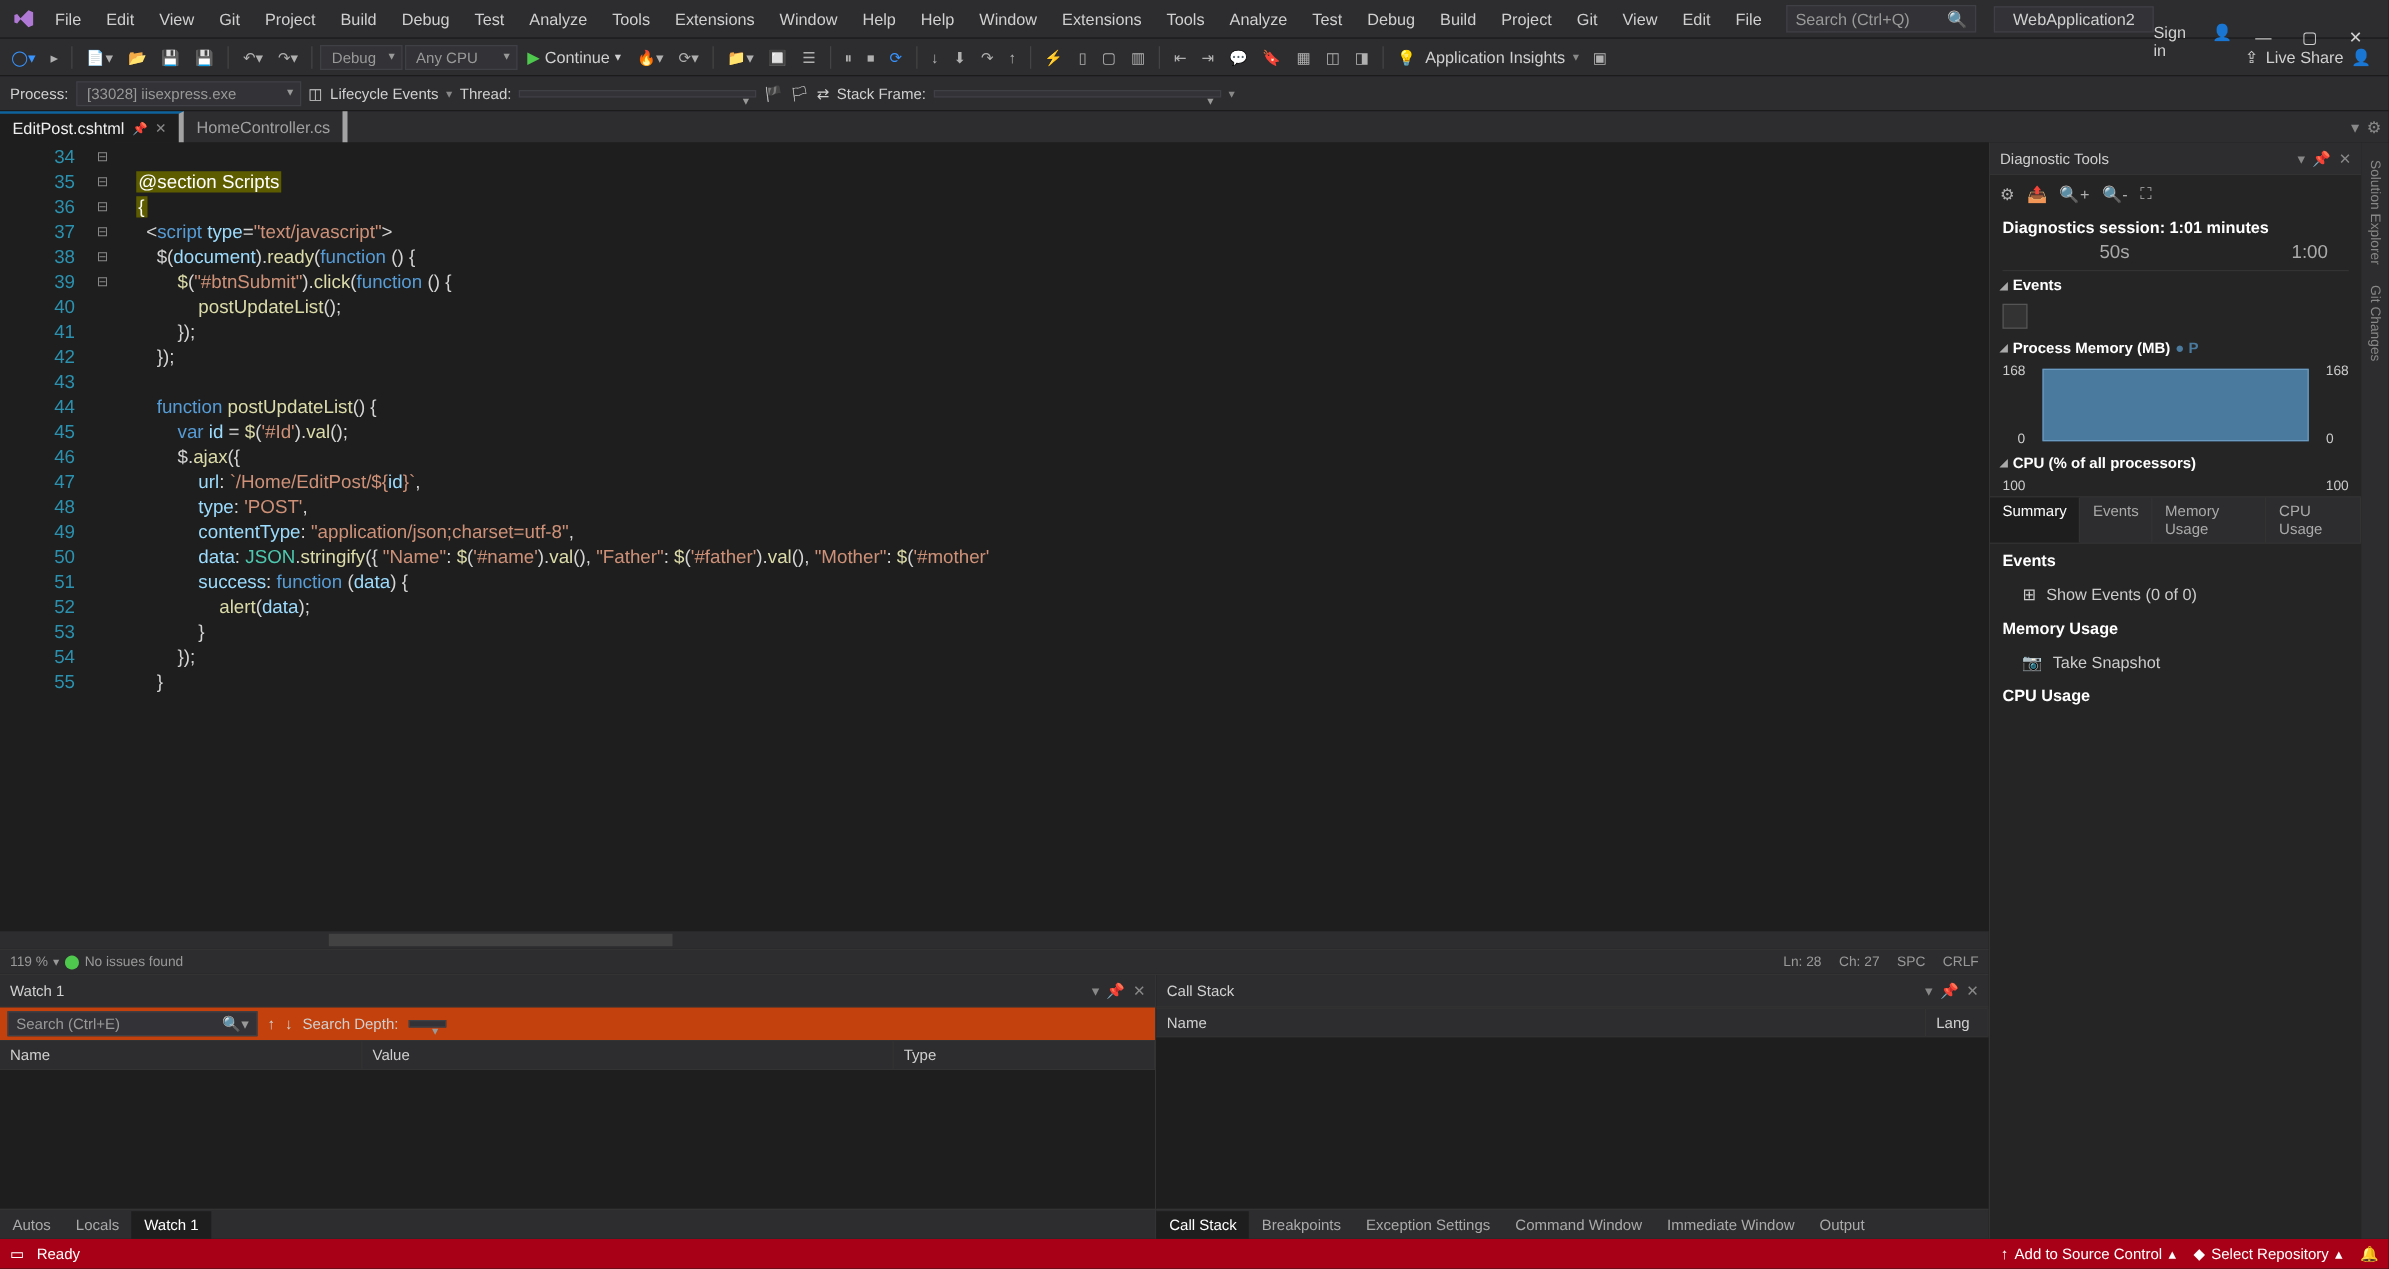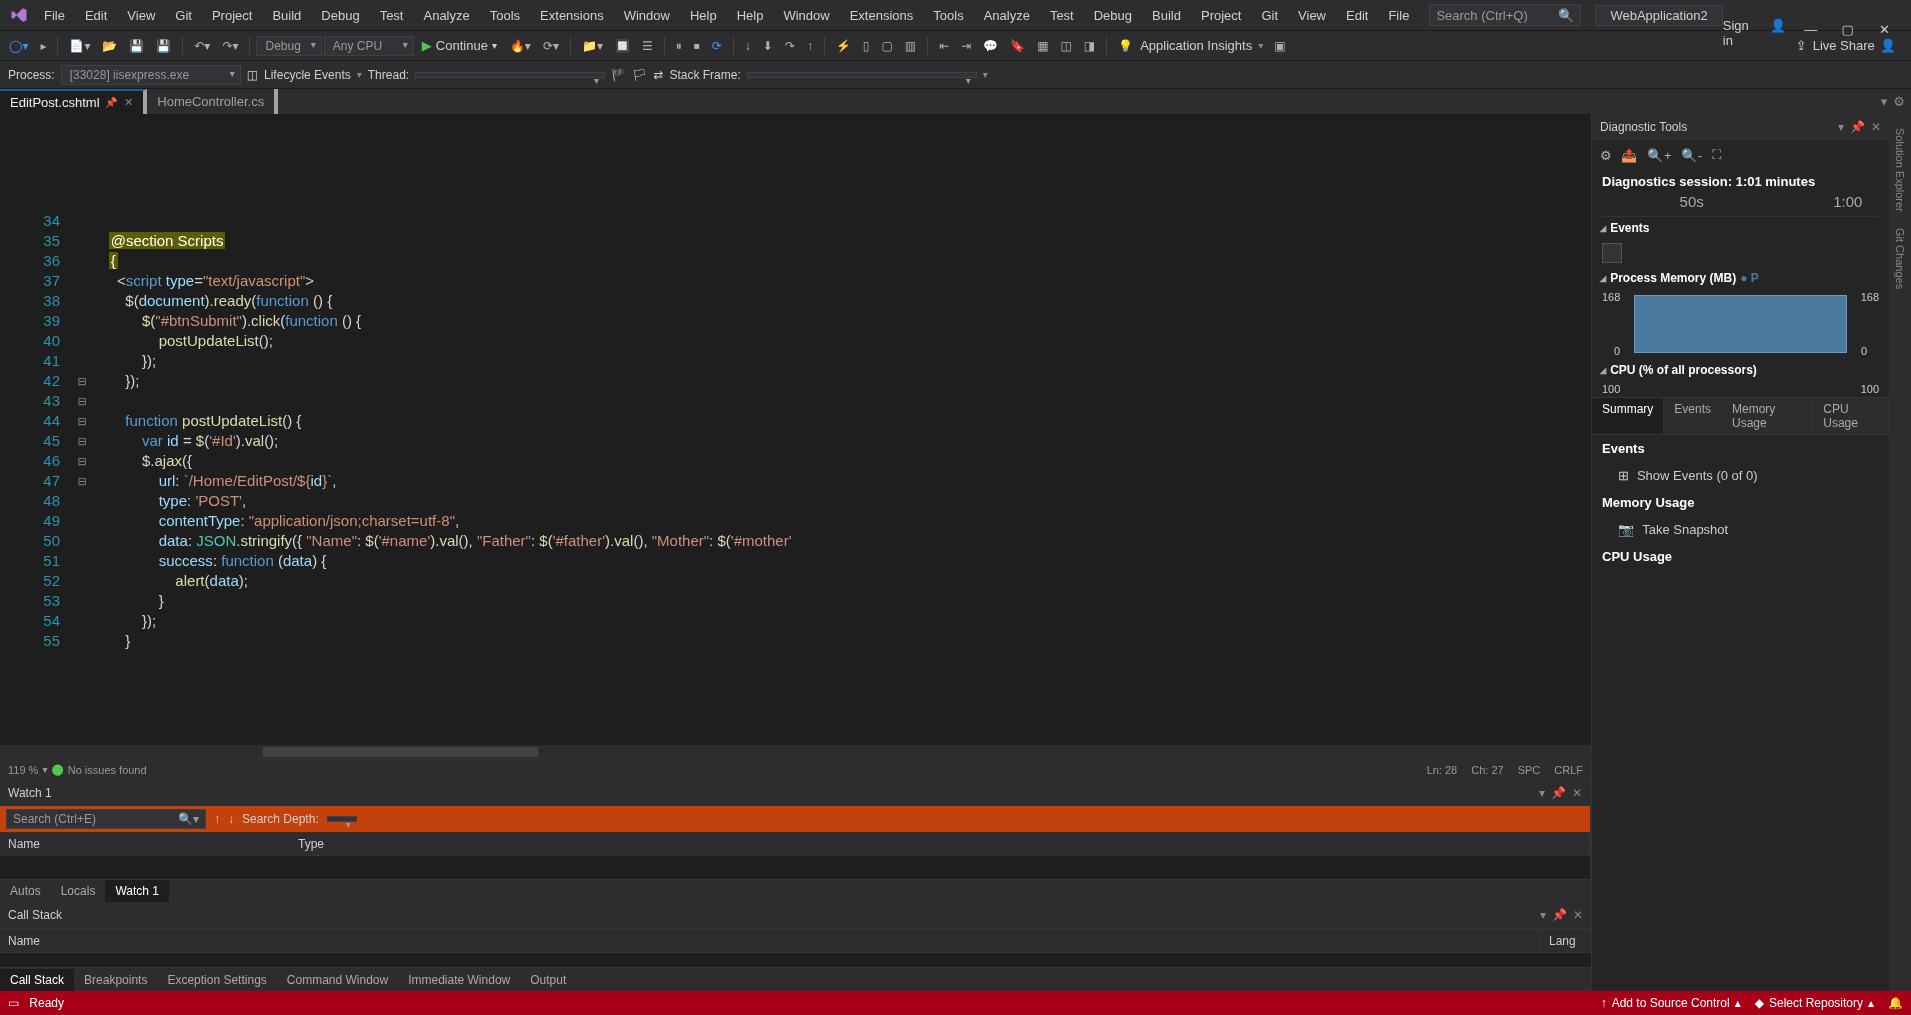--- a/index.html
+++ b/index.html
@@ -42,21 +42,21 @@
 .tab-tools{margin-left:auto; display:flex; align-items:center; gap:6px; padding:0 6px; color:#888;}
 
 
 .main { display:flex; height: calc(100% - 30px - 30px - 28px - 26px - 24px); }
 .editor-area { flex:1; display:flex; flex-direction:column; min-width:0;}
 .right-panel { width: 320px; background:#252526; border-left:1px solid #333; display:flex;}
 .right-tabs { width:22px; background:#2d2d30; display:flex; flex-direction:column; align-items:center; padding-top:6px; color:#888; font-size:11px;}
 .right-tabs .vtab{ writing-mode: vertical-rl; padding:8px 2px; cursor:default;}
 
 
-.code-scroll { display:flex; flex:1; background:#1e1e1e; font-family: Consolas, monospace; font-size:15px; overflow:hidden; position:relative;align-items:center;}
+.code-scroll { display:flex; flex:1; background:#1e1e1e; font-family: Consolas, monospace; font-size:15px; overflow:hidden; position:relative;}
 .gutter { width: 72px; text-align:right; color:#2b91af; padding:2px 12px 0 0; line-height:20px; background:#1e1e1e;}
 .fold-gutter{width:20px; background:#1e1e1e; line-height:20px; padding-top:2px;}
 .fold-gutter .fold{color:#888; font-size:11px; text-align:center;}
 .code { flex:1; white-space:pre; line-height:20px; padding-top:2px; color:#d4d4d4; overflow:hidden;}
 .hl-bg{background:#5d5d00; color:#fff; padding:0 2px;}
 .kw{color:#569cd6;}
 .fn{color:#dcdcaa;}
 .str{color:#ce9178;}
 .var{color:#9cdcfe;}
 .type{color:#4ec9b0;}
@@ -85,21 +85,21 @@
 .mem-chart .lbl{position:absolute; font-size:11px; color:#ccc;}
 .cpu-row{display:flex; padding:2px 10px; font-size:11px; color:#ccc; justify-content:space-between;}
 .diag-tabs{display:flex; background:#2d2d30; border-top:1px solid #333; border-bottom:1px solid #333;}
 .diag-tab{padding:4px 10px; font-size:12px; color:#aaa; border-right:1px solid #333;}
 .diag-tab.active{background:#1e1e1e; color:#fff;}
 .diag-body{flex:1; overflow:auto; font-size:13px;}
 .diag-body .grp{padding:6px 10px; font-weight:600; color:#fff;}
 .diag-body .act{padding:6px 10px 6px 26px; color:#ccc; display:flex; align-items:center; gap:8px;}
 
 
-.bottom-split{height:212px; display:flex; border-top:1px solid #333;flex-direction:column;}
+.bottom-split{height:212px; display:flex; border-top:1px solid #333;}
 .bpanel{flex:1; display:flex; flex-direction:column; background:#252526; border-right:1px solid #333;}
 .bpanel:last-child{border-right:none;}
 .b-toolbar{height:26px; background:#c2410c; display:flex; align-items:center; padding:0 6px; gap:8px; font-size:12px;}
 .b-search{background:#333337; border:1px solid #3f3f46; width:200px; height:20px; padding:0 6px; color:#999; display:flex; align-items:center;}
 .b-search .sicon{margin-left:auto;}
 .col-headers{display:flex; background:#2d2d30; border-top:1px solid #333; border-bottom:1px solid #333; font-size:12px;}
 .col-headers .col{padding:4px 8px; border-right:1px solid #333;}
 .b-body{flex:1; background:#1e1e1e;}
 .b-tabs{height:24px; background:#2d2d30; display:flex; align-items:center; border-top:1px solid #333;}
 .b-tab{padding:4px 10px; font-size:12px; color:#aaa;}
@@ -323,20 +323,21 @@
             <span>Search (Ctrl+E)</span>
             <span class="sicon">🔍▾</span>
           </div>
           <span>↑</span>
           <span>↓</span>
           <span>Search Depth:</span>
           <div class="dropdown" style="min-width:30px"></div>
         </div>
         <div class="col-headers">
           <div class="col" style="width:290px">Name</div>
+          <div class="col" style="width:425px">Value</div>
           <div class="col" style="flex:1">Type</div>
         </div>
         <div class="b-body"></div>
         <div class="b-tabs" id="watch-tabs">
             <div class="b-tab">Autos</div>
             <div class="b-tab">Locals</div>
             <div class="b-tab active">Watch 1</div>
           </div>
       </div>
       <div class="bpanel" style="flex:0.72">

